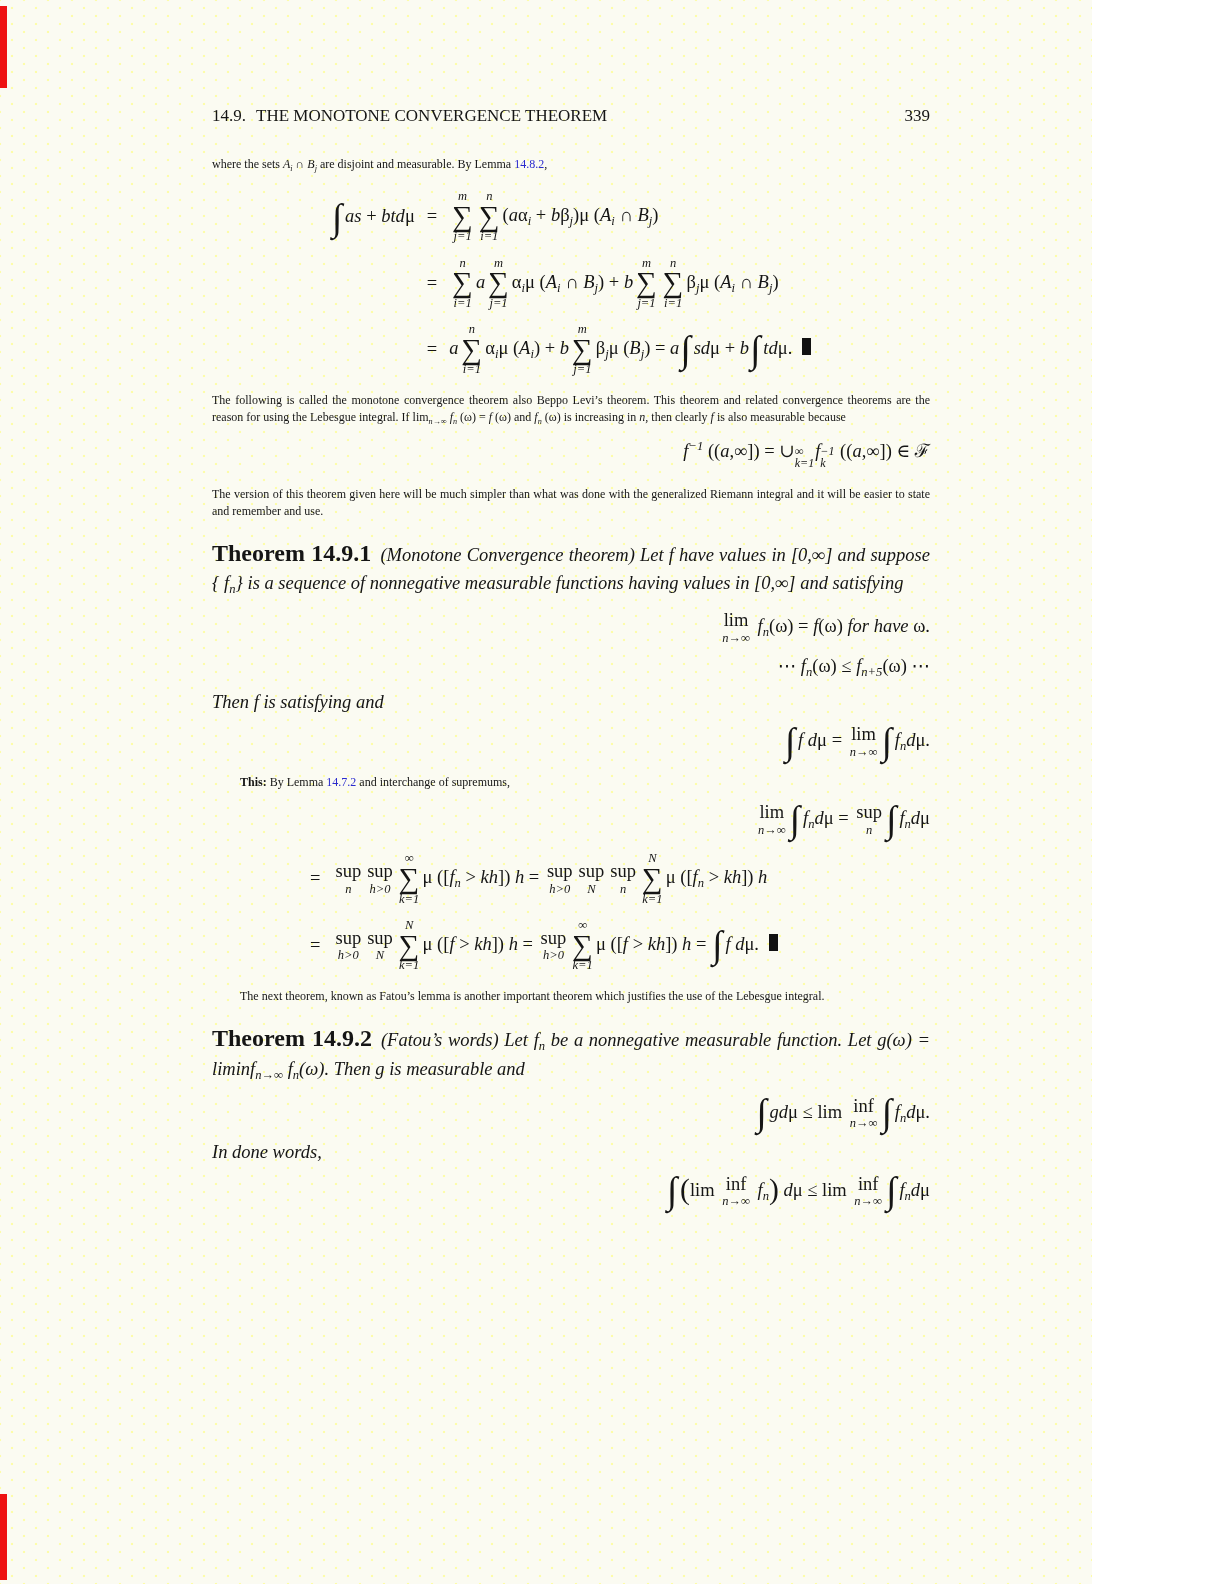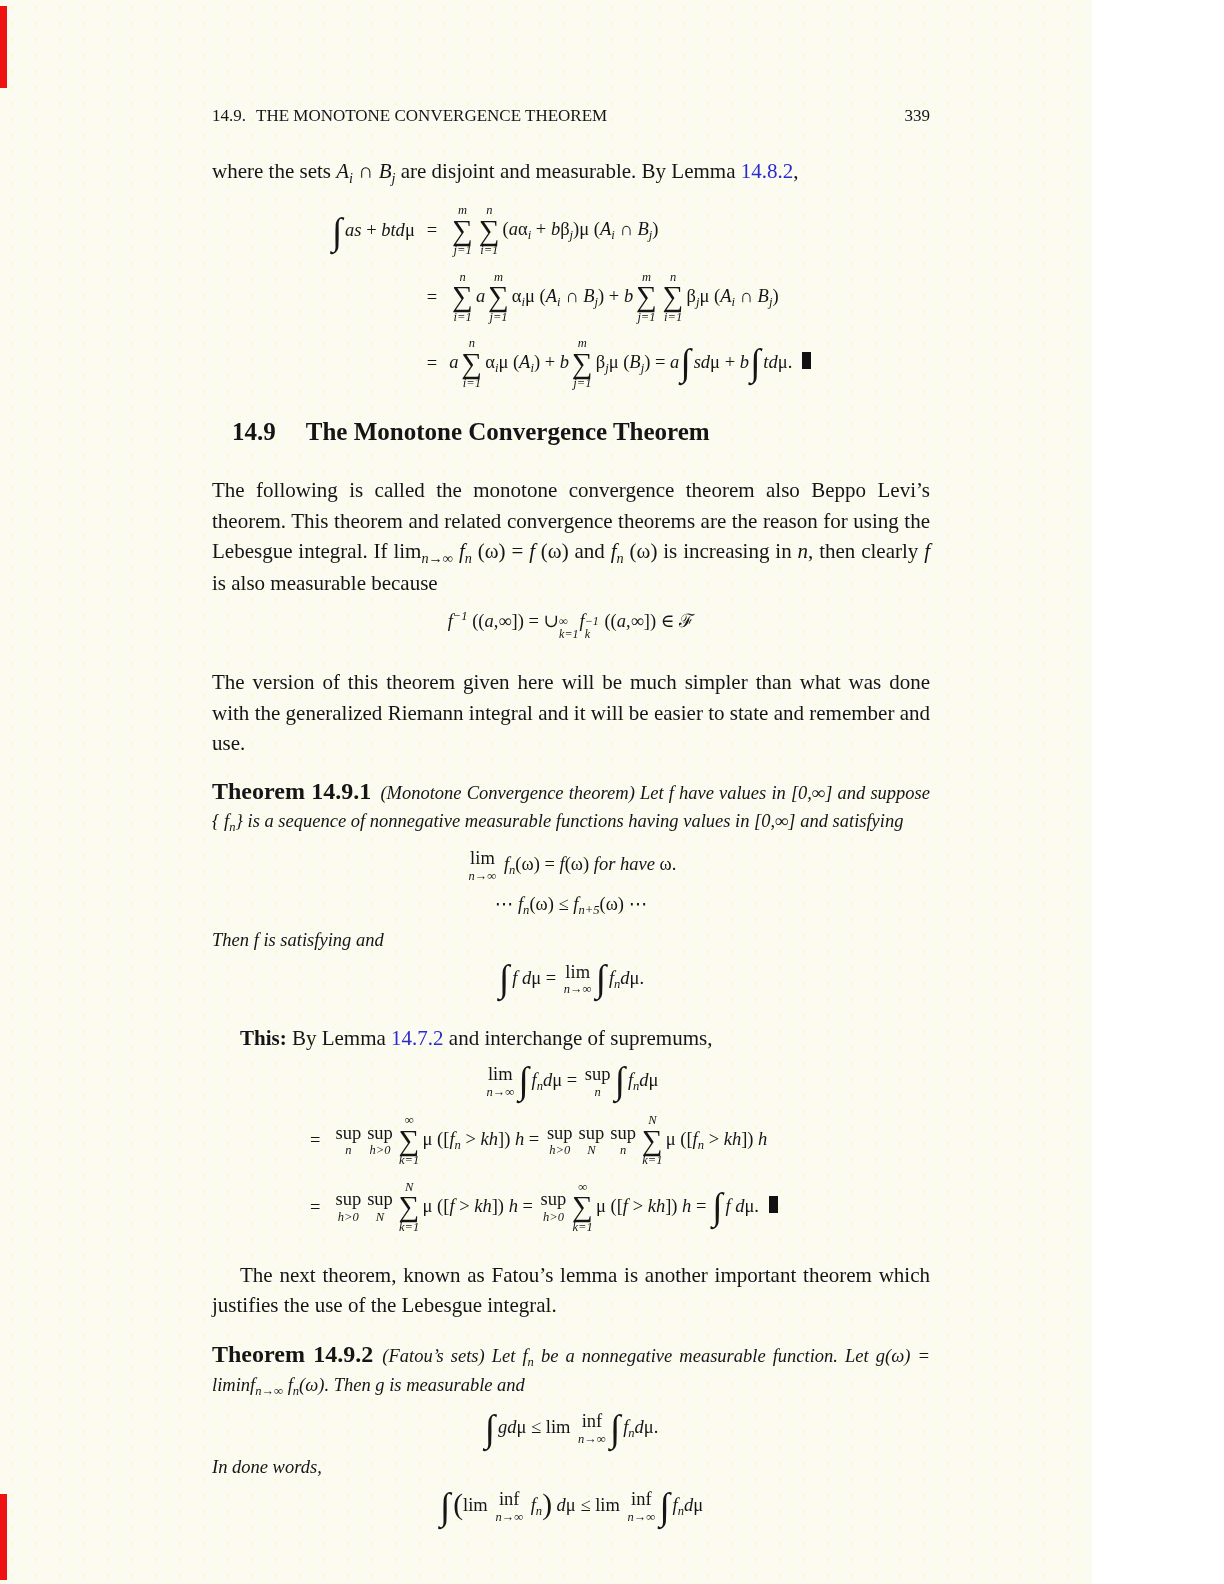--- a/index.html
+++ b/index.html
@@ -15,29 +15,29 @@
     color:var(--text,#151515);
     text-decoration:underline;
   }
   .edge-mark{position:absolute; left:0; width:7px; background:var(--edge_mark,#ee1212);}
   .edge-mark.top{top:6px; height:82px;}
   .edge-mark.bottom{top:1494px; height:86px;}
   .content{position:absolute; left:212px; top:106px; width:718px;}
   .running-head{display:flex; justify-content:space-between; font-size:17px; margin-bottom:30px;}
   .rh-title{margin-left:10px;}
   p{margin:0;}
-  .body-text{font-size:21px; line-height:1.44; text-align:justify; margin-top:27px;}
+  .body-text{font-size:12px; line-height:1.44; text-align:justify; margin-top:16px;}
   .body-text.indent{text-indent:28px;}
   .section-heading{margin:26px 0 2px 20px; font-size:25px; font-weight:bold; line-height:1.3;}
   .sec-no{margin-right:30px;}
   .thm{margin-top:16px; font-size:18.5px; line-height:1.42; text-align:justify;}
   .thm-head{font-weight:bold; font-size:24px; margin-right:9px; font-style:normal;}
   .thm-body{font-style:italic;}
   .thm-body-line{font-style:italic; font-size:18.5px; margin-top:12px;}
-  .eq{text-align:center; margin:12px 0; font-size:18.5px; white-space:nowrap; line-height:1.1;}
+  .eq{text-align:right; margin:12px 0; font-size:18.5px; white-space:nowrap; line-height:1.1;}
   .eqalign{display:grid; grid-template-columns:auto auto auto; justify-content:center;
            column-gap:12px; row-gap:14px; align-items:center; margin:16px 0 14px;
            font-size:18.5px;}
   .eqalign.indent2{justify-content:start; padding-left:86px;}
   .cell{white-space:nowrap; line-height:1;}
   .cell.cl{justify-self:end;}
   .cell.cr{justify-self:start;}
   .mi{font-style:italic;}
   .mb{font-weight:bold;}
   .mlink{color:var(--link,#2a2ace); cursor:pointer;}
@@ -114,23 +114,20 @@
             <span class="sa">n</span>
             <span class="so">∑</span>
             <span class="sb">i=1</span>
           </span><span class="mr">α</span><span class="msub">i</span><span class="mr">μ (</span><span class="mi">A</span><span class="msub">i</span><span class="mr">) + </span><span class="mi">b</span><span class="msum">
             <span class="sa">m</span>
             <span class="so">∑</span>
             <span class="sb">j=1</span>
           </span><span class="mr">β</span><span class="msub">j</span><span class="mr">μ (</span><span class="mi">B</span><span class="msub">j</span><span class="mr">) = </span><span class="mi">a</span><span class="mint">∫</span><span class="mi">sd</span><span class="mr">μ + </span><span class="mi">b</span><span class="mint">∫</span><span class="mi">td</span><span class="mr">μ.</span><span class="msp"></span><span class="qed"></span></span>
     </div>
 
-    <h2 class="section-heading">
-      <span class="sec-no">14.9</span><span>The Monotone Convergence Theorem</span>
-    </h2>
 
     <p class="body-text"><span class="mr">The following is called the monotone convergence theorem also Beppo Levi’s theorem. This theorem and related convergence theorems are the reason for using the Lebesgue integral. If lim</span><span class="msub">n→∞</span><span class="mi"> f</span><span class="msub">n</span><span class="mr"> (ω) = </span><span class="mi">f</span><span class="mr"> (ω) and </span><span class="mi">f</span><span class="msub">n</span><span class="mr"> (ω) is increasing in </span><span class="mi">n</span><span class="mr">, then clearly </span><span class="mi">f</span><span class="mr"> is also measurable because</span></p>
 
     <div class="eq"><span class="mi">f</span><span class="msup">−1</span><span class="mr"> ((</span><span class="mi">a</span><span class="mr">,∞]) = ∪</span><span class="mstk">
           <span class="ka">∞</span>
           <span class="kb">k=1</span>
         </span><span class="mi">f</span><span class="mstk">
           <span class="ka">−1</span>
           <span class="kb">k</span>
         </span><span class="mr"> ((</span><span class="mi">a</span><span class="mr">,∞]) ∈ ℱ</span></div>
@@ -209,21 +206,21 @@
           </span><span class="msum">
             <span class="sa">∞</span>
             <span class="so">∑</span>
             <span class="sb">k=1</span>
           </span><span class="mr">μ ([</span><span class="mi">f</span><span class="mr"> &gt; </span><span class="mi">kh</span><span class="mr">]) </span><span class="mi">h</span><span class="mr"> = </span><span class="mint">∫</span><span class="mi">f d</span><span class="mr">μ.</span><span class="msp"></span><span class="qed"></span></span>
     </div>
 
     <p class="body-text indent">The next theorem, known as Fatou’s lemma is another important theorem which justifies the use of the Lebesgue integral.</p>
 
     <p class="thm">
-      <span class="thm-head">Theorem 14.9.2</span><span class="thm-body"><span class="mr">(Fatou’s sets) Let f</span><span class="msub">n</span><span class="mr"> be a nonnegative measurable function. Let g(ω) = liminf</span><span class="msub">n→∞</span><span class="mr"> f</span><span class="msub">n</span><span class="mr">(ω). Then g is measurable and</span></span>
+      <span class="thm-head">Theorem 14.9.2</span><span class="thm-body"><span class="mr">(Fatou’s words) Let f</span><span class="msub">n</span><span class="mr"> be a nonnegative measurable function. Let g(ω) = liminf</span><span class="msub">n→∞</span><span class="mr"> f</span><span class="msub">n</span><span class="mr">(ω). Then g is measurable and</span></span>
     </p>
 
     <div class="eq"><span class="mint">∫</span><span class="mi">gd</span><span class="mr">μ ≤ lim </span><span class="mund">
           <span class="uo">inf</span>
           <span class="uu">n→∞</span>
         </span><span class="mint">∫</span><span class="mi">f</span><span class="msub">n</span><span class="mi">d</span><span class="mr">μ.</span></div>
 
     <p class="thm-body-line">In done words,</p>
 
     <div class="eq"><span class="mint">∫</span><span class="mbig">(</span><span class="mr">lim </span><span class="mund">

